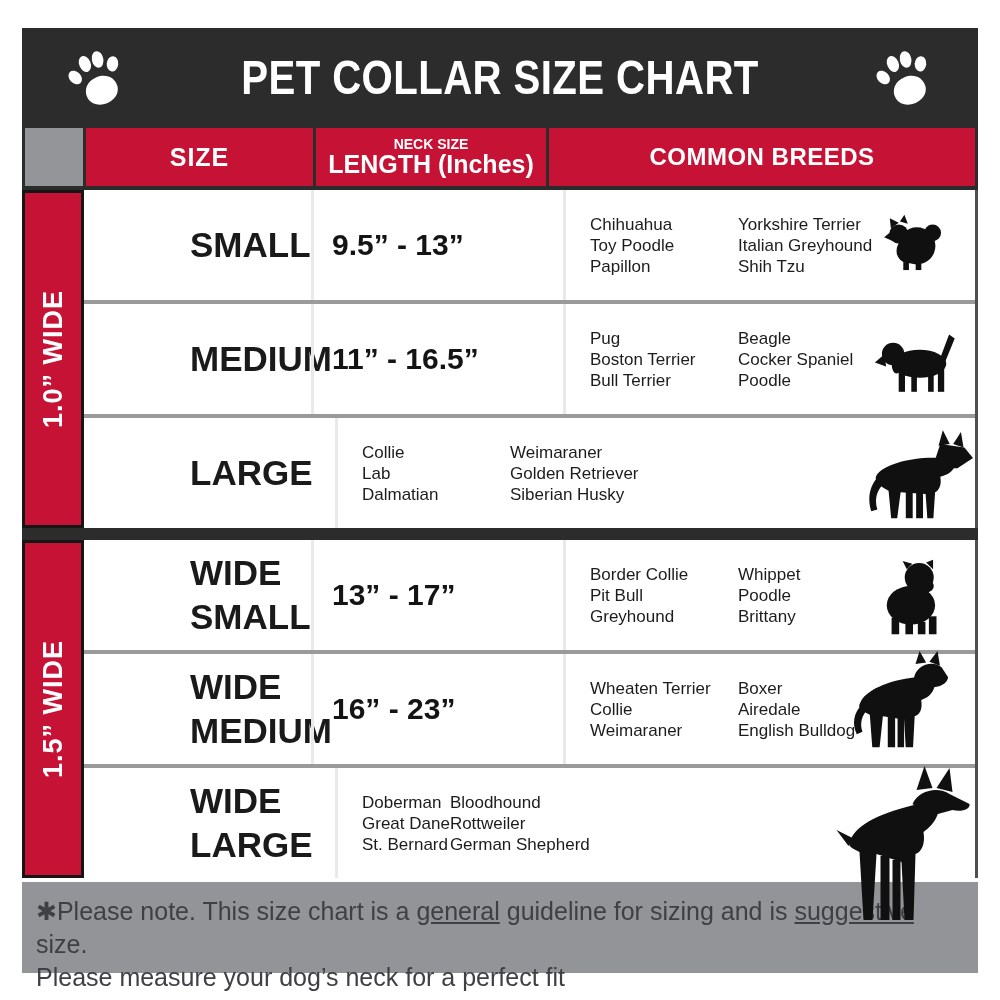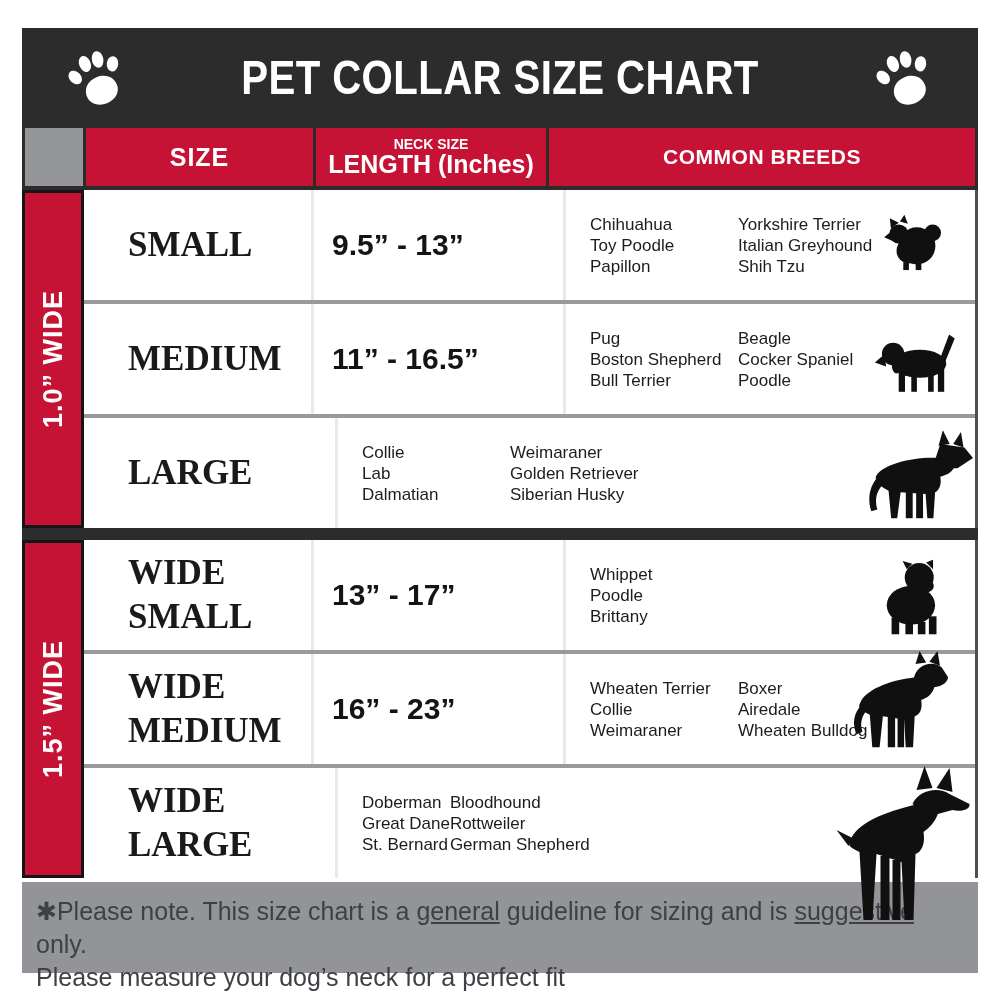--- a/index.html
+++ b/index.html
@@ -18,36 +18,36 @@
   
   .colhead{display:flex;background:#2c2c2c;height:65px;box-sizing:border-box;
            padding:3px 3px 4px 3px;gap:3px;}
   .gray-block{width:58px;background:#939598;}
   .ch{background:#c51235;color:#fff;font-weight:bold;display:flex;align-items:center;
       justify-content:center;}
   .ch-size{width:227px;font-size:25px;letter-spacing:1px;}
   .ch-neck{width:230px;flex-direction:column;line-height:1.05;}
   .ch-neck .sub{font-size:14px;}
   .ch-neck .main{font-size:25px;}
-  .ch-breeds{flex:1;font-size:21px;letter-spacing:0.5px;}
+  .ch-breeds{flex:1;font-size:24px;letter-spacing:0.5px;}
 
   
   .section{display:flex;}
   .sidebar{width:62px;background:#c51235;border:3px solid #151515;box-sizing:border-box;
            display:flex;align-items:center;justify-content:center;}
   .sidebar span{writing-mode:vertical-rl;transform:rotate(180deg);color:#fff;
                 font-weight:bold;font-size:27px;white-space:nowrap;letter-spacing:1px;}
   .sec-rows{flex:1;border-right:3px solid #4f4f4f;box-sizing:border-box;}
   .row{display:flex;height:110px;background:#fff;}
   .rowsep{height:4px;background:#9a9a9a;}
   .divider{height:12px;background:#2c2c2c;}
   .gap{height:4px;background:#ffffff;}
 
   .size-cell{width:227px;box-sizing:border-box;display:flex;align-items:center;
-             padding-left:44px;font-size:35px;font-weight:bold;color:#1a1a1a;line-height:1.25;font-family:Liberation Serif, serif;}
+             padding-left:106px;font-size:35px;font-weight:bold;color:#1a1a1a;line-height:1.25;}
   .neck-cell{width:228px;box-sizing:border-box;border-left:3px solid #e9e9e9;display:flex;
              align-items:center;padding-left:18px;font-size:30px;font-weight:bold;color:#141414;}
   .breeds-cell{flex:1;box-sizing:border-box;border-left:3px solid #e9e9e9;position:relative;
                display:flex;align-items:center;padding-left:24px;margin-left:24px;}
   .bcol{font-size:17px;color:#1c1c1c;line-height:21px;}
   .bcol-1{width:148px;}
 
   .dog{position:absolute;z-index:5;}
   .dog svg{width:100%;height:100%;fill:#101010;}
   .dog-pom{right:30px;top:24px;width:62px;height:58px;}
@@ -135,21 +135,21 @@
         </div>
       </div>
       <div class="rowsep"></div>
 
       <div class="row">
         <div class="size-cell">MEDIUM</div>
         <div class="neck-cell">11” - 16.5”</div>
         <div class="breeds-cell">
           <div class="bcol bcol-1">
             <div>Pug</div>
-            <div>Boston Shepherd</div>
+            <div>Boston Terrier</div>
             <div>Bull Terrier</div>
           </div>
           <div class="bcol">
             <div>Beagle</div>
             <div>Cocker Spaniel</div>
             <div>Poodle</div>
           </div>
           <span class="dog dog-beagle">
             <svg viewBox="0 0 130 100">
               <polygon points="96,44 108,12 116,18 102,52"></polygon>
@@ -202,20 +202,25 @@
   <div class="section">
     <div class="sidebar">
       <span>1.5” WIDE</span>
     </div>
     <div class="sec-rows">
 
       <div class="row">
         <div class="size-cell">WIDE SMALL</div>
         <div class="neck-cell">13” - 17”</div>
         <div class="breeds-cell">
+          <div class="bcol bcol-1">
+            <div>Border Collie</div>
+            <div>Pit Bull</div>
+            <div>Greyhound</div>
+          </div>
           <div class="bcol">
             <div>Whippet</div>
             <div>Poodle</div>
             <div>Brittany</div>
           </div>
           <span class="dog dog-bulldog">
             <svg viewBox="0 0 110 115">
               <circle cx="64" cy="28" r="21"></circle>
               <polygon points="46,16 40,4 54,8"></polygon>
                 <polygon points="74,6 84,2 84,16"></polygon>
@@ -236,21 +241,21 @@
         <div class="neck-cell">16” - 23”</div>
         <div class="breeds-cell">
           <div class="bcol bcol-1">
             <div>Wheaten Terrier</div>
             <div>Collie</div>
             <div>Weimaraner</div>
           </div>
           <div class="bcol">
             <div>Boxer</div>
             <div>Airedale</div>
-            <div>Wheaten Bulldog</div>
+            <div>English Bulldog</div>
           </div>
           <span class="dog dog-pitbull">
             <svg viewBox="0 0 130 125">
               <polygon points="84,16 89,0 97,14"></polygon>
                 <polygon points="101,13 111,0 114,18"></polygon>
               <path d="M82,34 C84,18 104,10 116,20 L124,32 C123,40 114,44 105,44 L90,46 Z"></path>
               <path d="M16,64 C22,48 50,36 84,32 L108,42 C105,54 97,58 91,60 C93,72 89,78 83,80 L81,118 L72,118 L70,84 L44,80 L40,118 L31,118 L28,78 C20,74 12,70 16,64 Z"></path>
               <rect x="50" y="78" width="9" height="40"></rect>
                 <rect x="62" y="80" width="8" height="38"></rect>
               <path d="M18,66 C8,76 6,90 12,102 L19,99 C15,88 19,78 25,72 Z"></path>
@@ -286,17 +291,17 @@
           </span>
         </div>
       </div>
 
     </div>
   </div>
 
   <div class="gap"></div>
 
   <div class="footer">
-    <div><span>✱Please note. This size chart is a </span><span class="u">general</span><span> guideline for sizing and is </span><span class="u">suggestive</span><span> only.</span></div>
+    <div><span>✱Please note. This size chart is a </span><span class="u">general</span><span> guideline for sizing and is </span><span class="u">suggestive</span><span> size.</span></div>
     <div>Please measure your dog’s neck for a perfect fit</div>
   </div>
 
 </div>
 
 </body></html>

